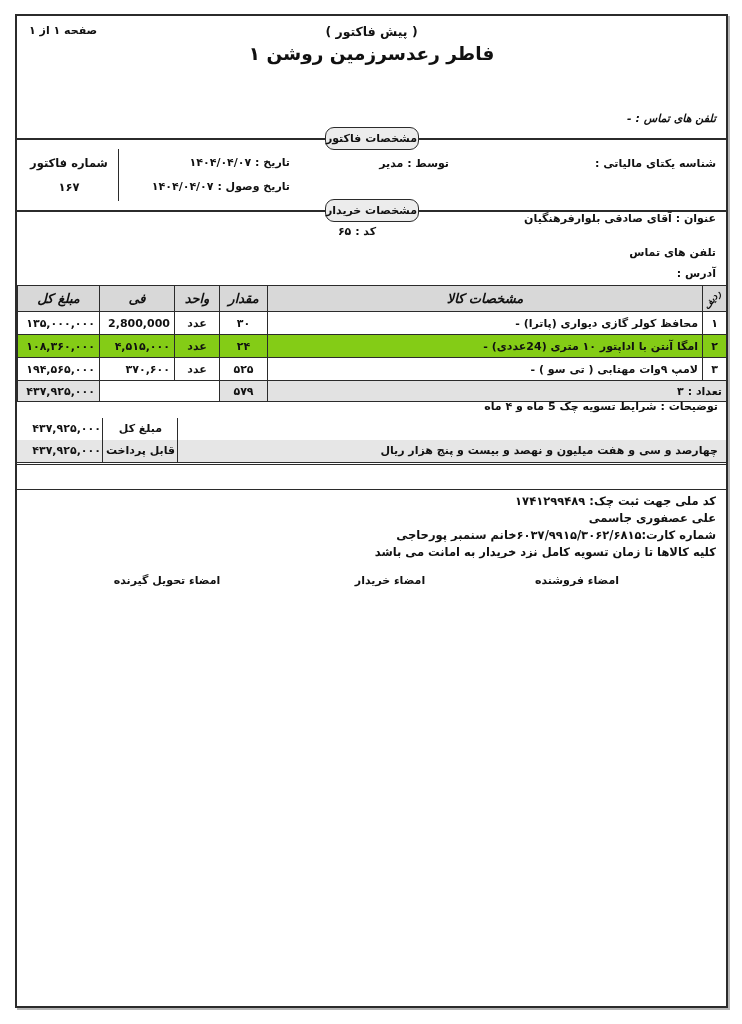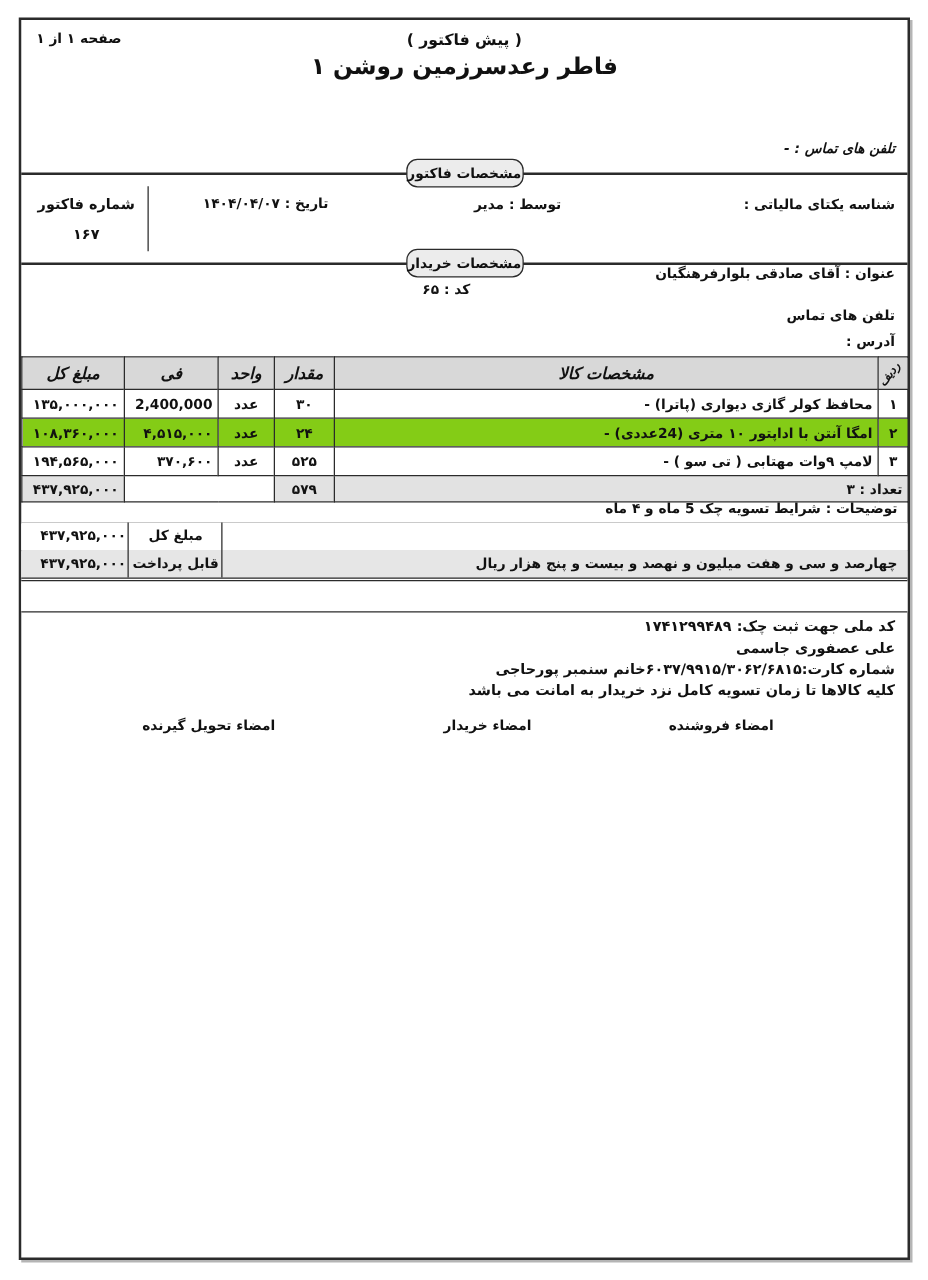--- a/index.html
+++ b/index.html
@@ -18,21 +18,21 @@
   
   .hr1{top:122px;left:0;right:0;border-top:2px solid #2b2b2b;}
   .hr2{top:194px;left:0;right:0;border-top:2px solid #2b2b2b;}
   .pill{left:50%;transform:translateX(-50%);width:92px;height:21px;line-height:21px;
         text-align:center;background:#ececec;border:1.5px solid #2b2b2b;
         border-radius:9px;font-size:11px;font-weight:bold;z-index:3;}
   .pill1{top:111px;} .pill2{top:183px;}
   
   .tax-id{top:141px;right:10px;font-size:11px;}
   .issued-by{top:141px;right:277px;font-size:11px;}
-  .dates{top:135px;left:118px;width:155px;font-size:11px;line-height:24px;text-align:center;}
+  .dates{top:135px;left:118px;width:155px;font-size:11px;line-height:24px;text-align:right;}
   .vline{top:133px;left:101px;height:52px;width:0;border-left:1.5px solid #2b2b2b;}
   .inv-no{top:135px;left:6px;width:92px;text-align:center;font-size:11.5px;line-height:24px;}
   
   .buyer-title{top:196px;right:10px;font-size:11px;}
   .buyer-code{top:209px;left:298px;width:84px;text-align:center;font-size:11px;}
   .buyer-phones{top:230px;right:10px;font-size:11px;}
   .buyer-address{top:251px;right:10px;font-size:11px;}
   
   table.items{top:269px;left:0;position:absolute;width:709px;border-collapse:collapse;
               table-layout:fixed;direction:rtl;font-size:11px;}
@@ -79,20 +79,21 @@
   <div class="abs doc-type b">( پیش فاکتور )</div>
   <div class="abs title b">فاطر رعدسرزمین روشن ۱</div>
   <div class="abs phones-top b">تلفن های تماس : -</div>
 
   <div class="abs hr1"></div>
   <div class="abs pill pill1">مشخصات فاکتور</div>
   <div class="abs tax-id b">شناسه یکتای مالیاتی :</div>
   <div class="abs issued-by b">توسط : مدیر</div>
   <div class="abs dates b">
     <div>تاریخ : ۱۴۰۴/۰۴/۰۷</div>
+    <div>تاریخ وصول : ۱۴۰۴/۰۴/۰۷</div>
   </div>
   <div class="abs vline"></div>
   <div class="abs inv-no b">
     <div>شماره فاکتور</div>
     <div>۱۶۷</div>
   </div>
 
   <div class="abs hr2"></div>
   <div class="abs pill pill2">مشخصات خریدار</div>
   <div class="abs buyer-title b">عنوان : آقای صادقی بلوارفرهنگیان</div>
@@ -118,21 +119,21 @@
         <th>فی</th>
         <th>مبلغ کل</th>
       </tr>
     </thead>
     <tbody>
       <tr>
         <td class="center">۱</td>
         <td class="desc">محافظ کولر گازی دیواری (پاترا) -</td>
         <td class="center">۳۰</td>
         <td class="center">عدد</td>
-        <td class="money">2,400,000</td>
+        <td class="money">2,800,000</td>
         <td class="money">۱۳۵,۰۰۰,۰۰۰</td>
       </tr>
       <tr class="hl">
         <td class="center">۲</td>
         <td class="desc">امگا آنتن با اداپتور ۱۰ متری (24عددی) -</td>
         <td class="center">۲۴</td>
         <td class="center">عدد</td>
         <td class="money">۴,۵۱۵,۰۰۰</td>
         <td class="money">۱۰۸,۳۶۰,۰۰۰</td>
       </tr>

